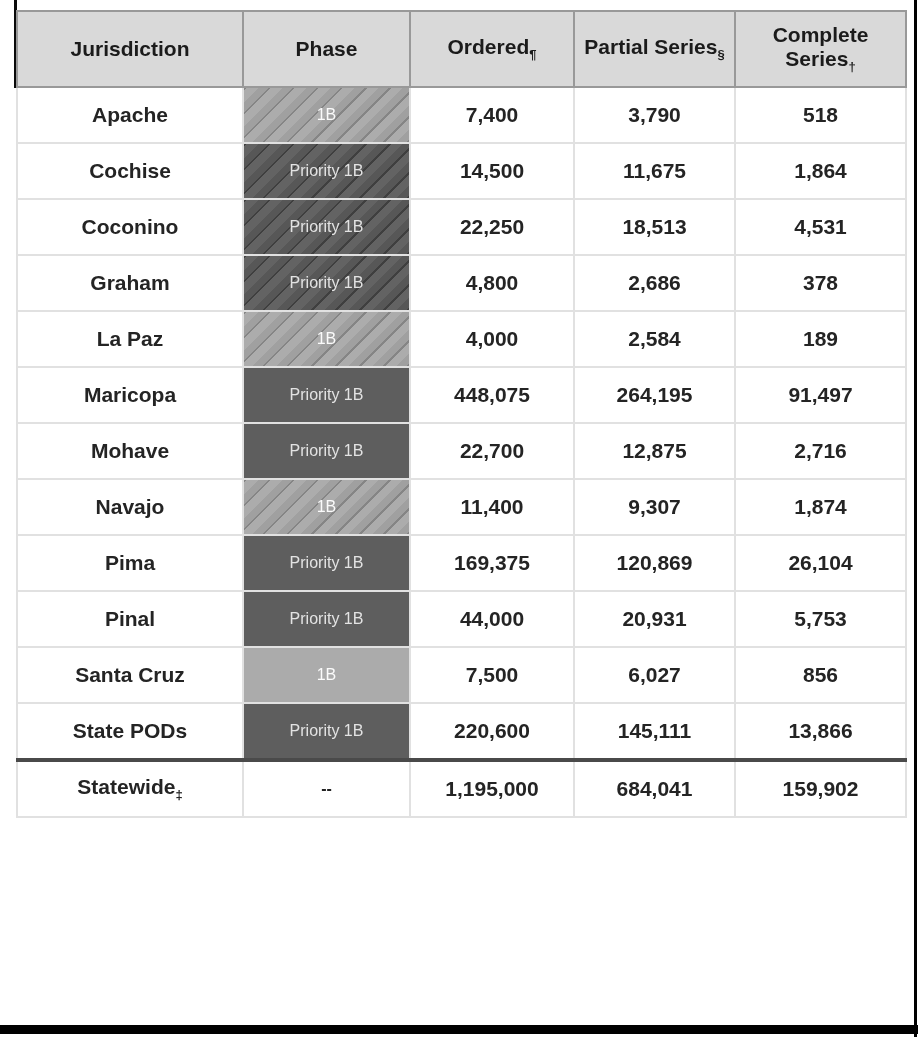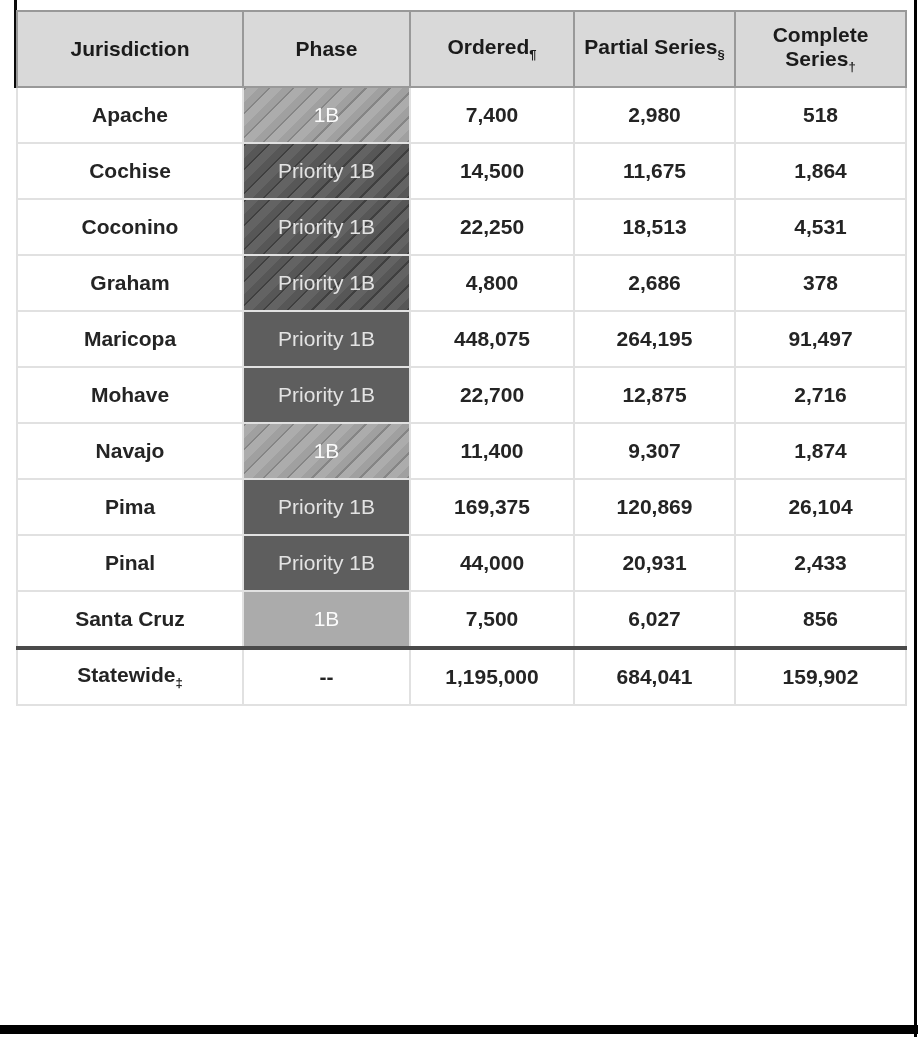--- a/index.html
+++ b/index.html
@@ -25,21 +25,21 @@
   td{
     border:2px solid #e1e1e1;height:54px;
     text-align:center;vertical-align:middle;
     font-size:21px;font-weight:bold;color:#242424;
     padding:0 4px;
   }
   sub{font-size:13px;font-weight:bold;}
   th sub{color:#1b1b1b;}
 
   
-  td.ph{font-weight:normal;font-size:21px;text-align:center;}
+  td.ph{font-weight:normal;font-size:16px;text-align:center;}
   td.ph-dark-solid{background:#5e5e5e;color:#e3e3e3;}
   td.ph-dark-hatched{
     background:repeating-linear-gradient(135deg,#3f3f3f 0 2px,#636363 2px 10px,#575757 10px 17px);
     color:#e3e3e3;
   }
   td.ph-light-solid{background:#ababab;color:#fbfbfb;}
   td.ph-light-hatched{
     background:repeating-linear-gradient(135deg,#858585 0 2px,#acacac 2px 10px,#a0a0a0 10px 17px);
     color:#fbfbfb;
   }
@@ -70,21 +70,21 @@
       <th><span>Partial Series</span><sub>§</sub></th>
       <th><span>Complete Series</span><sub>†</sub></th>
     </tr>
   </thead>
   <tbody id="rows-body">
 
   <tr>
     <td><span>Apache</span></td>
     <td class="ph ph-light-hatched"><span>1B</span></td>
     <td><span>7,400</span></td>
-    <td><span>2,980</span></td>
+    <td><span>3,790</span></td>
     <td><span>518</span></td>
   </tr>
 
   <tr>
     <td><span>Cochise</span></td>
     <td class="ph ph-dark-hatched"><span>Priority 1B</span></td>
     <td><span>14,500</span></td>
     <td><span>11,675</span></td>
     <td><span>1,864</span></td>
   </tr>
@@ -100,20 +100,27 @@
 
   <tr>
     <td><span>Graham</span></td>
     <td class="ph ph-dark-hatched"><span>Priority 1B</span></td>
     <td><span>4,800</span></td>
     <td><span>2,686</span></td>
     <td><span>378</span></td>
   </tr>
 
 
+  <tr>
+    <td><span>La Paz</span></td>
+    <td class="ph ph-light-hatched"><span>1B</span></td>
+    <td><span>4,000</span></td>
+    <td><span>2,584</span></td>
+    <td><span>189</span></td>
+  </tr>
 
   <tr>
     <td><span>Maricopa</span></td>
     <td class="ph ph-dark-solid"><span>Priority 1B</span></td>
     <td><span>448,075</span></td>
     <td><span>264,195</span></td>
     <td><span>91,497</span></td>
   </tr>
 
   <tr>
@@ -138,33 +145,40 @@
     <td><span>169,375</span></td>
     <td><span>120,869</span></td>
     <td><span>26,104</span></td>
   </tr>
 
   <tr>
     <td><span>Pinal</span></td>
     <td class="ph ph-dark-solid"><span>Priority 1B</span></td>
     <td><span>44,000</span></td>
     <td><span>20,931</span></td>
-    <td><span>2,433</span></td>
+    <td><span>5,753</span></td>
   </tr>
 
   <tr>
     <td><span>Santa Cruz</span></td>
     <td class="ph ph-light-solid"><span>1B</span></td>
     <td><span>7,500</span></td>
     <td><span>6,027</span></td>
     <td><span>856</span></td>
   </tr>
 
 
 
+  <tr>
+    <td><span>State PODs</span></td>
+    <td class="ph ph-dark-solid"><span>Priority 1B</span></td>
+    <td><span>220,600</span></td>
+    <td><span>145,111</span></td>
+    <td><span>13,866</span></td>
+  </tr>
 </tbody>
   <tbody>
     <tr class="total-row">
       <td><span>Statewide</span><sub>‡</sub></td>
       <td class="ph ph-none"><span>--</span></td>
       <td><span>1,195,000</span></td>
       <td><span>684,041</span></td>
       <td><span>159,902</span></td>
     </tr>
   </tbody>

